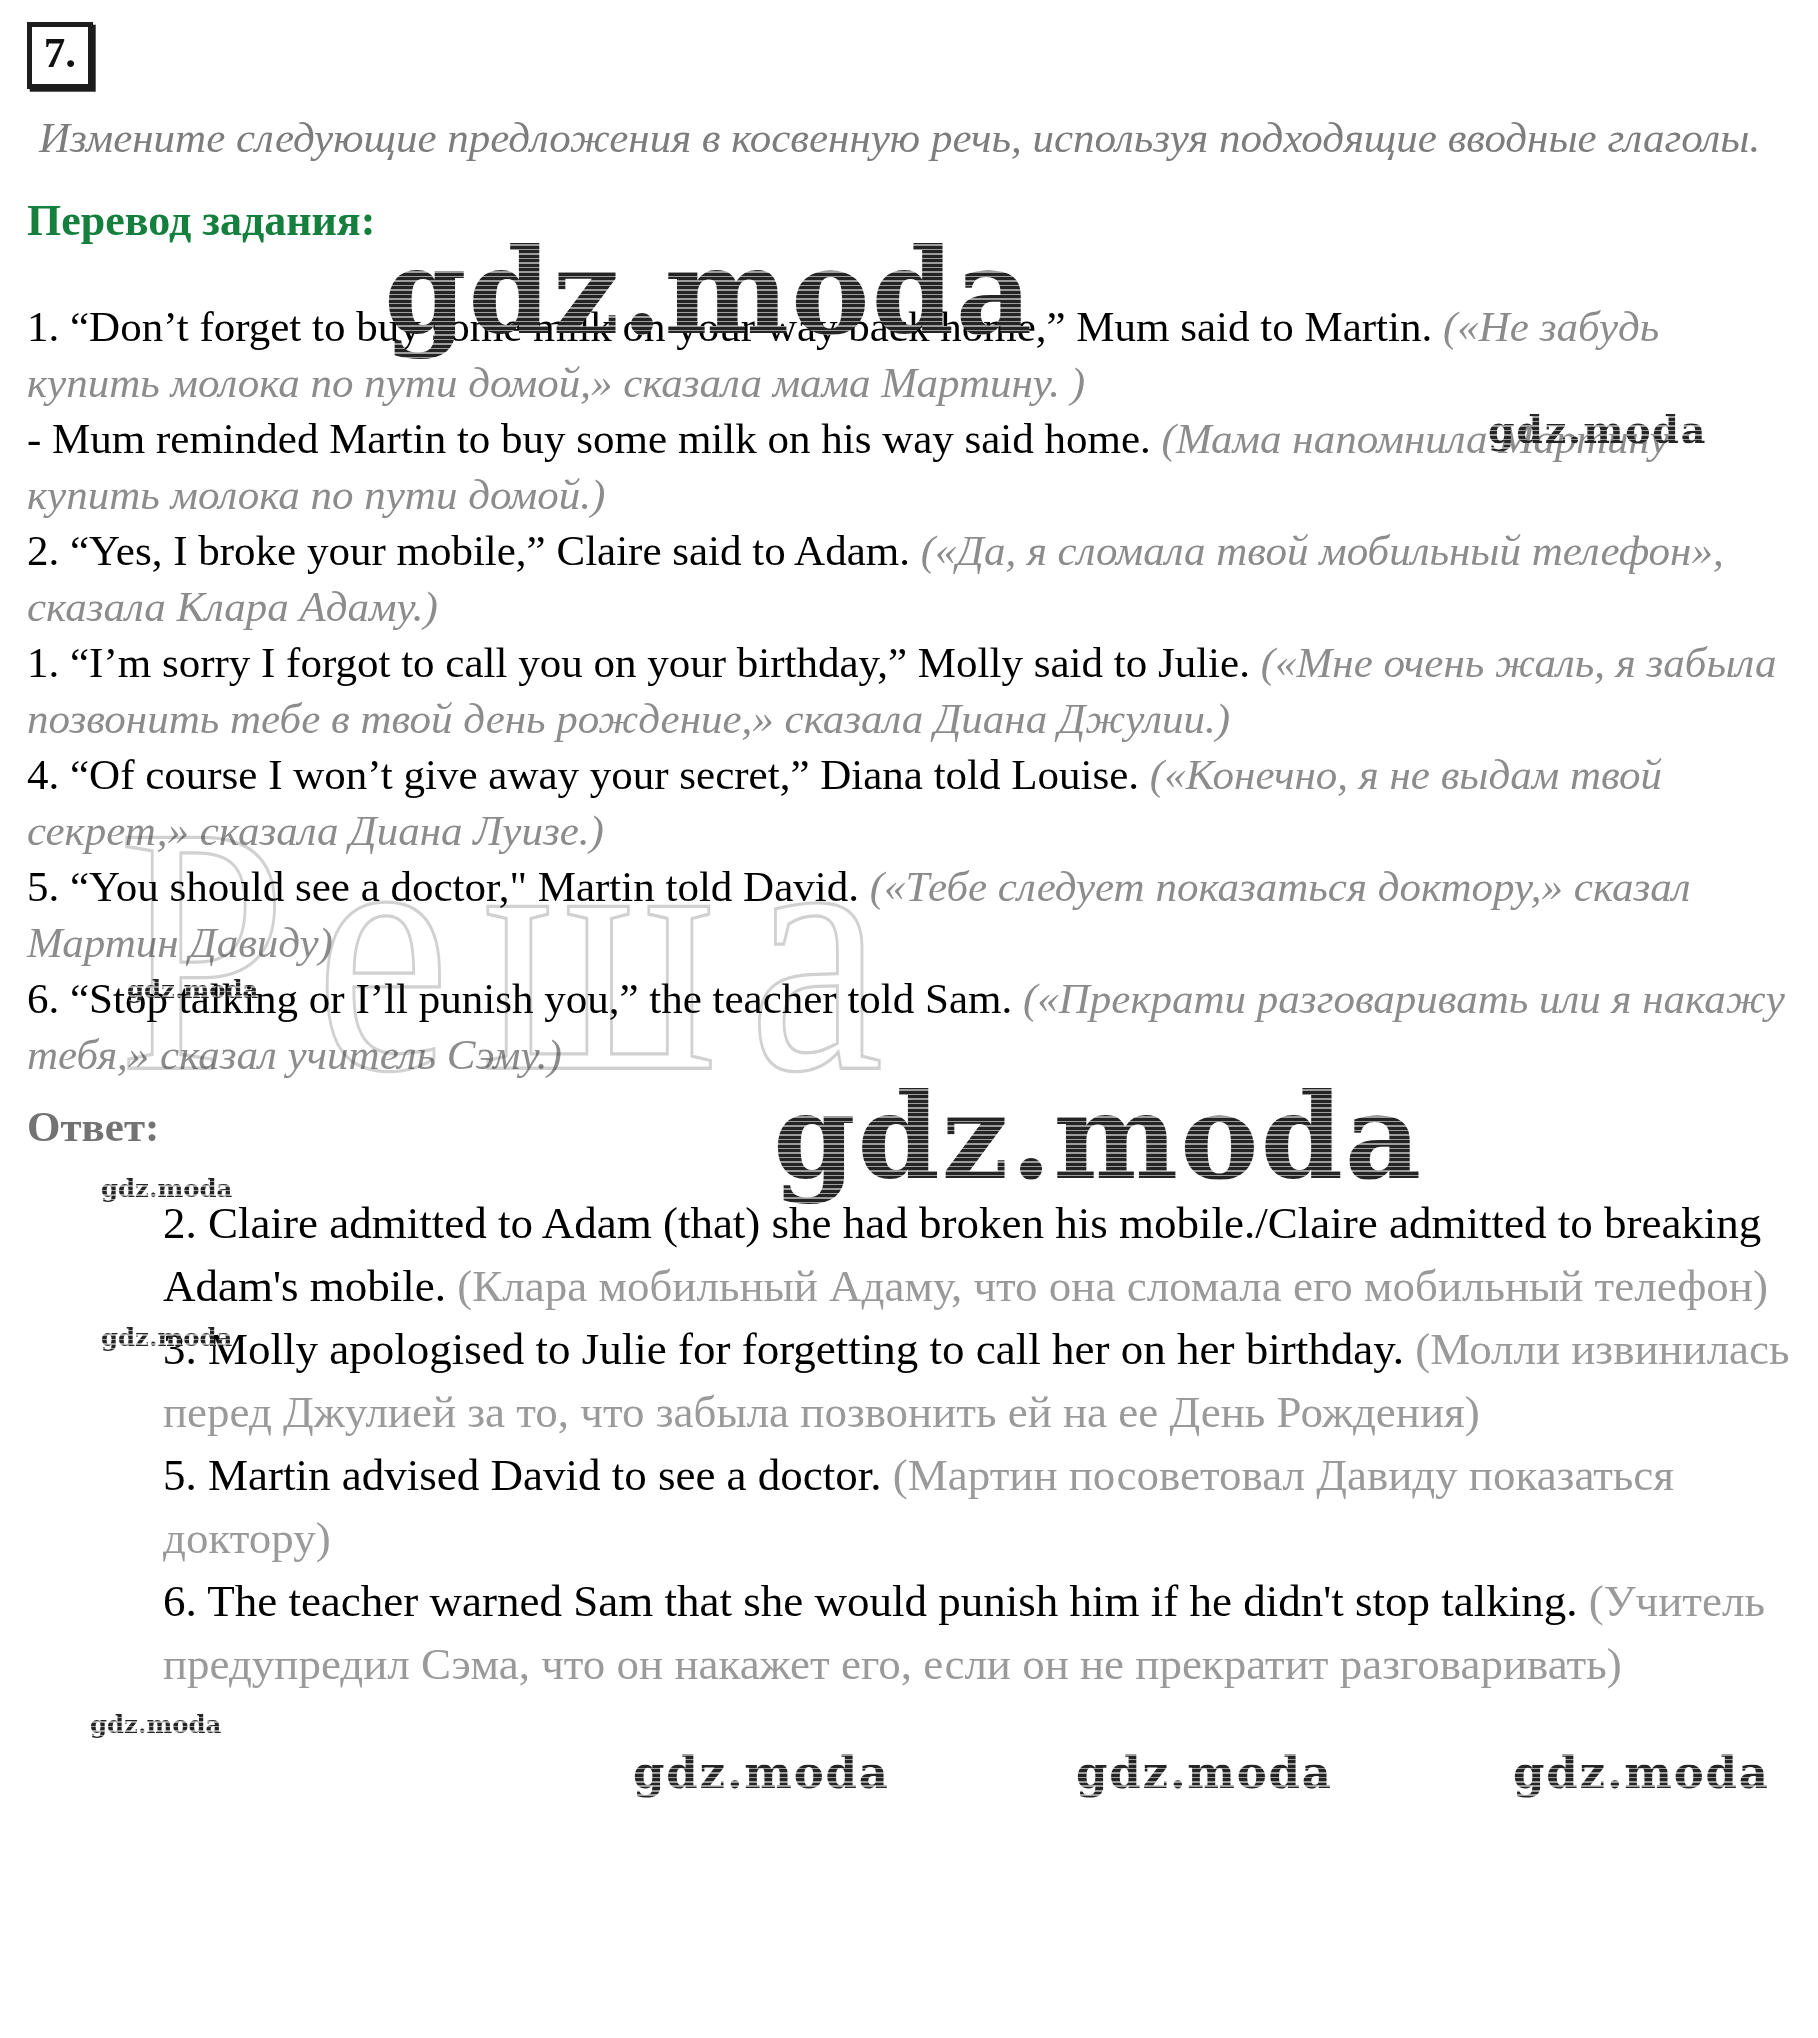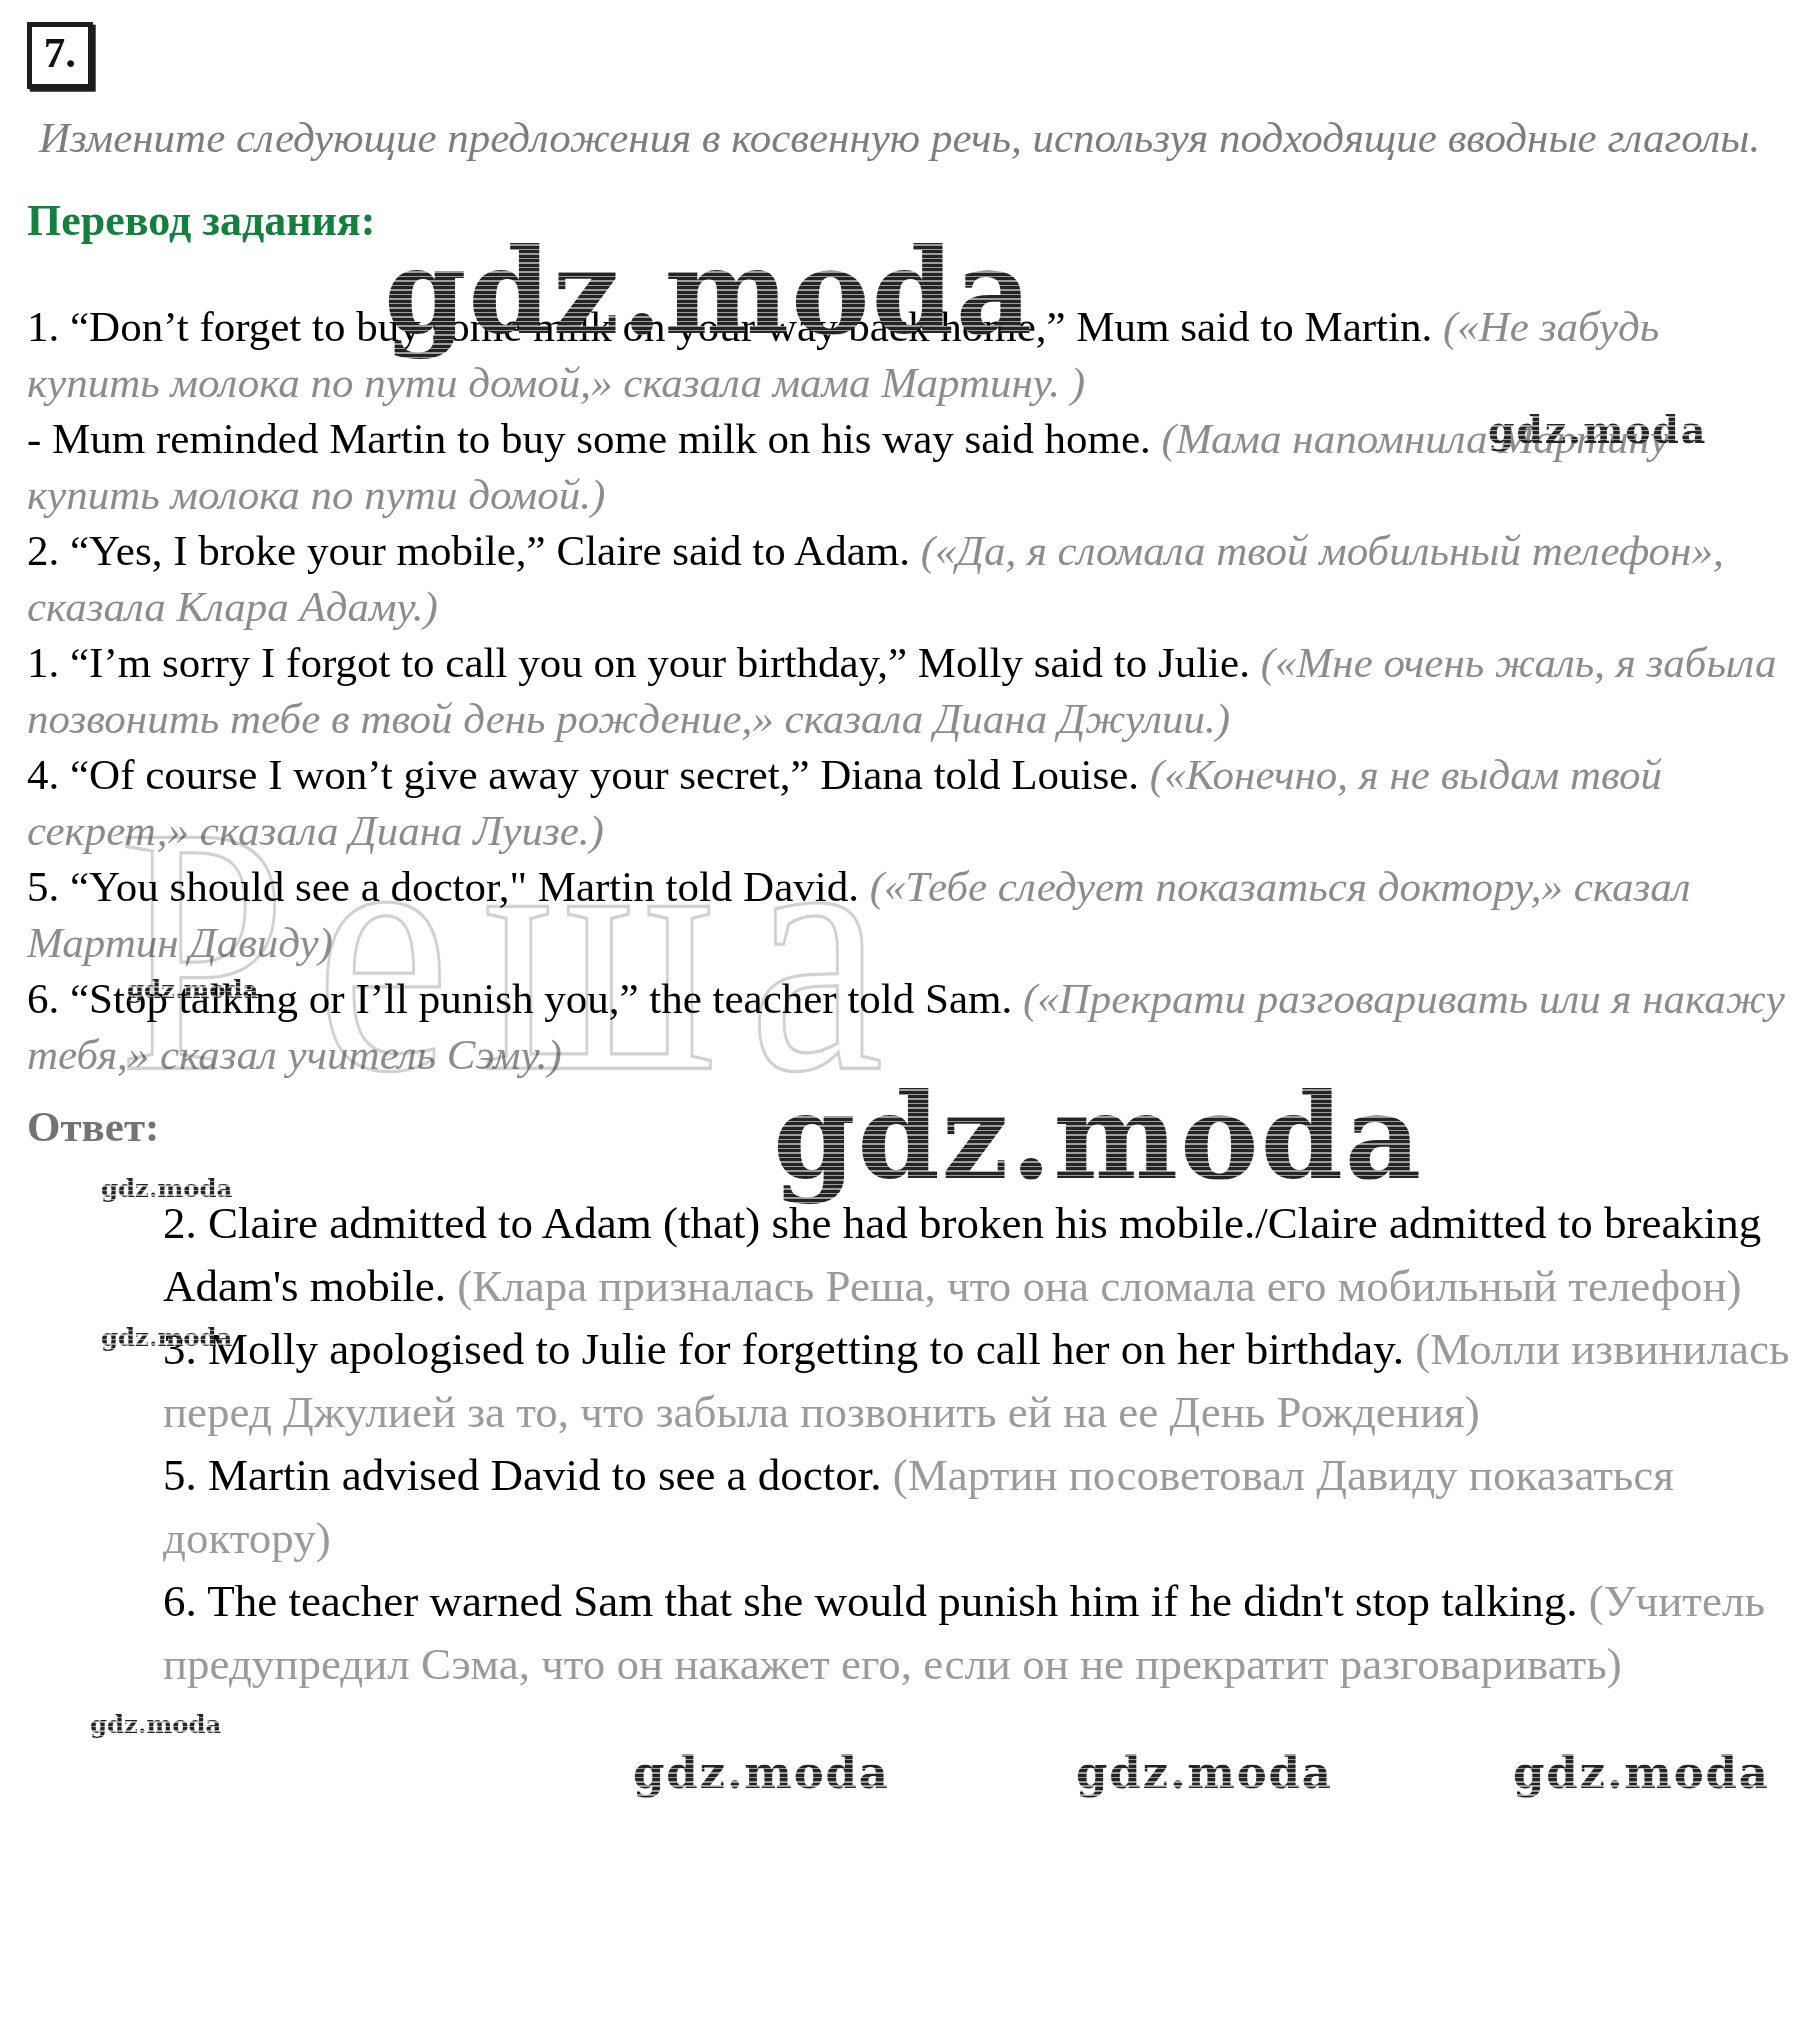--- a/index.html
+++ b/index.html
@@ -141,21 +141,21 @@
   <p class="item">
     <span class="en">6. “Stop talking or I’ll punish you,” the teacher told Sam.</span>
     <span class="ru">(«Прекрати разговаривать или я накажу тебя,» сказал учитель Сэму.)</span>
   </p>
 
   <p class="alabel">Ответ:</p>
 
   <div class="answers">
     <p class="ans">
       <span class="en">2. Claire admitted to Adam (that) she had broken his mobile./Claire admitted to breaking Adam's mobile.</span>
-      <span class="ru">(Клара призналась Реша, что она сломала его мобильный телефон)</span>
+      <span class="ru">(Клара мобильный Адаму, что она сломала его мобильный телефон)</span>
     </p>
     <p class="ans">
       <span class="en">3. Molly apologised to Julie for forgetting to call her on her birthday.</span>
       <span class="ru">(Молли извинилась перед Джулией за то, что забыла позвонить ей на ее День Рождения)</span>
     </p>
     <p class="ans">
       <span class="en">5. Martin advised David to see a doctor.</span>
       <span class="ru">(Мартин посоветовал Давиду показаться доктору)</span>
     </p>
     <p class="ans">

